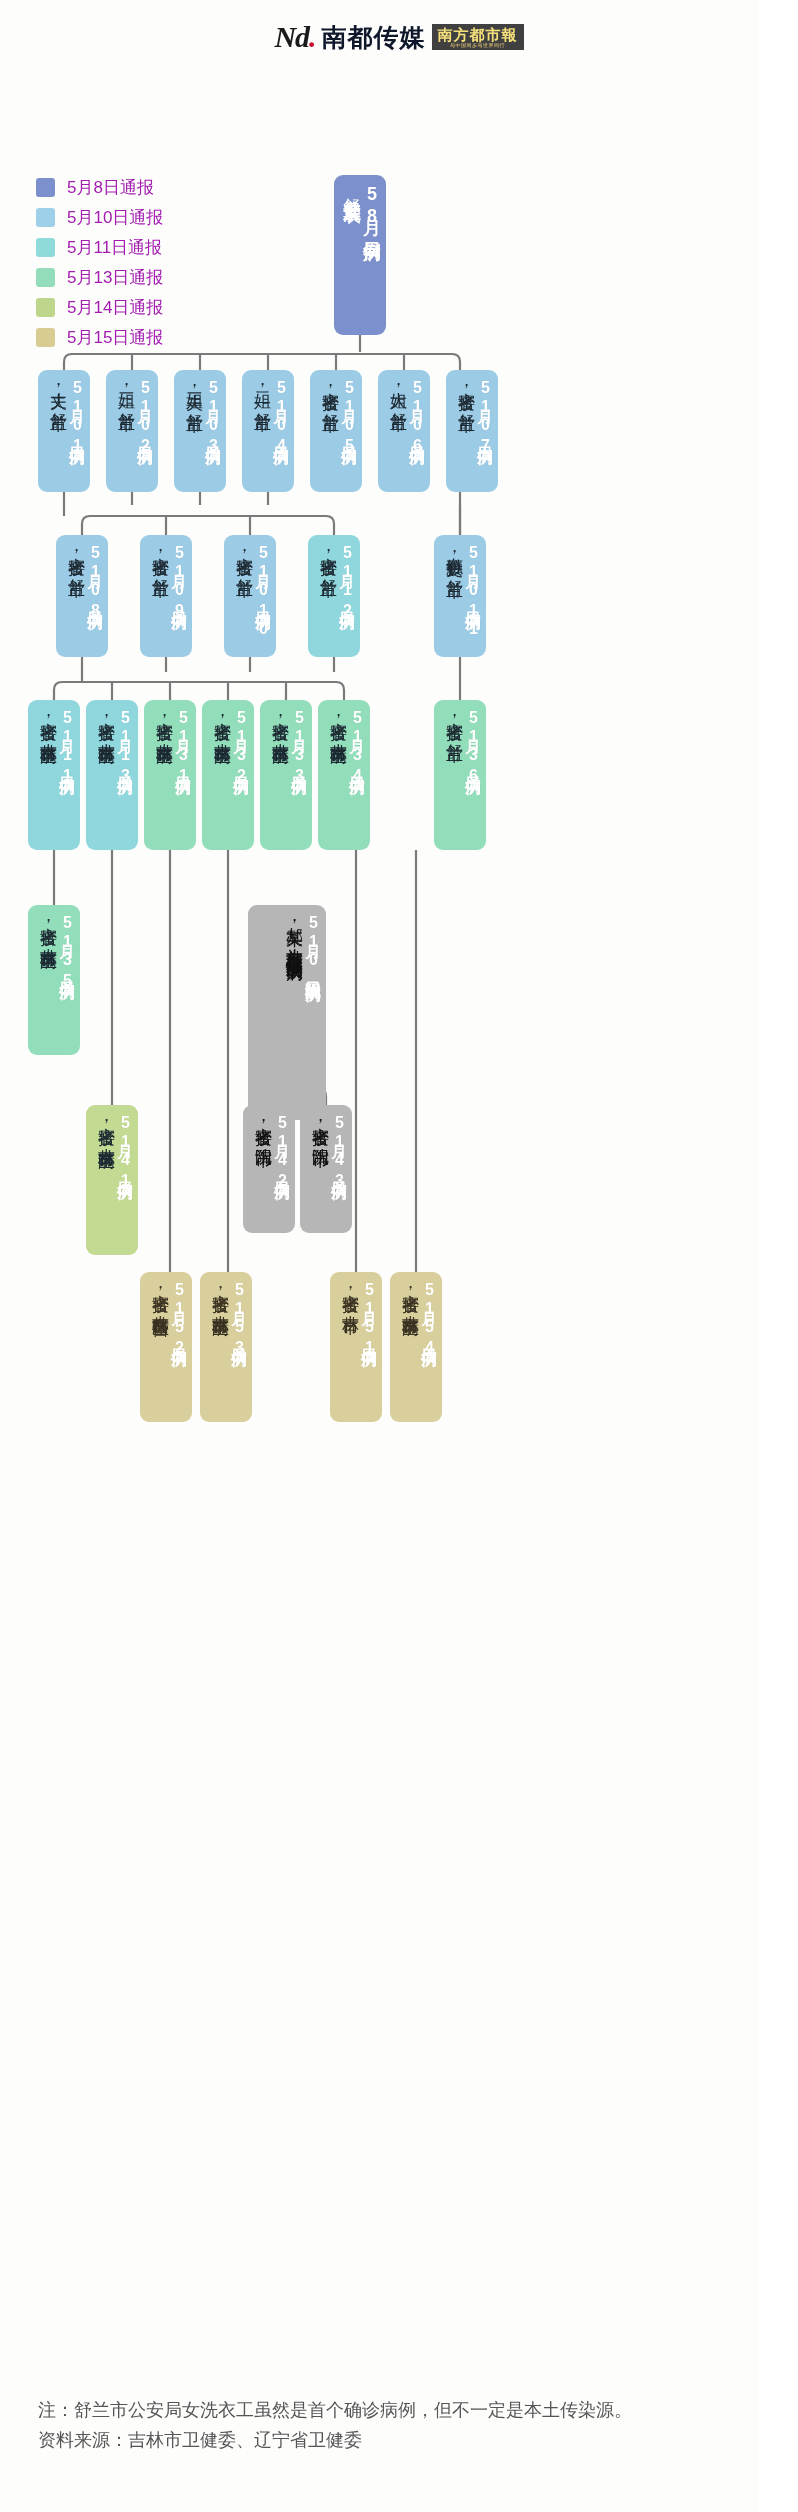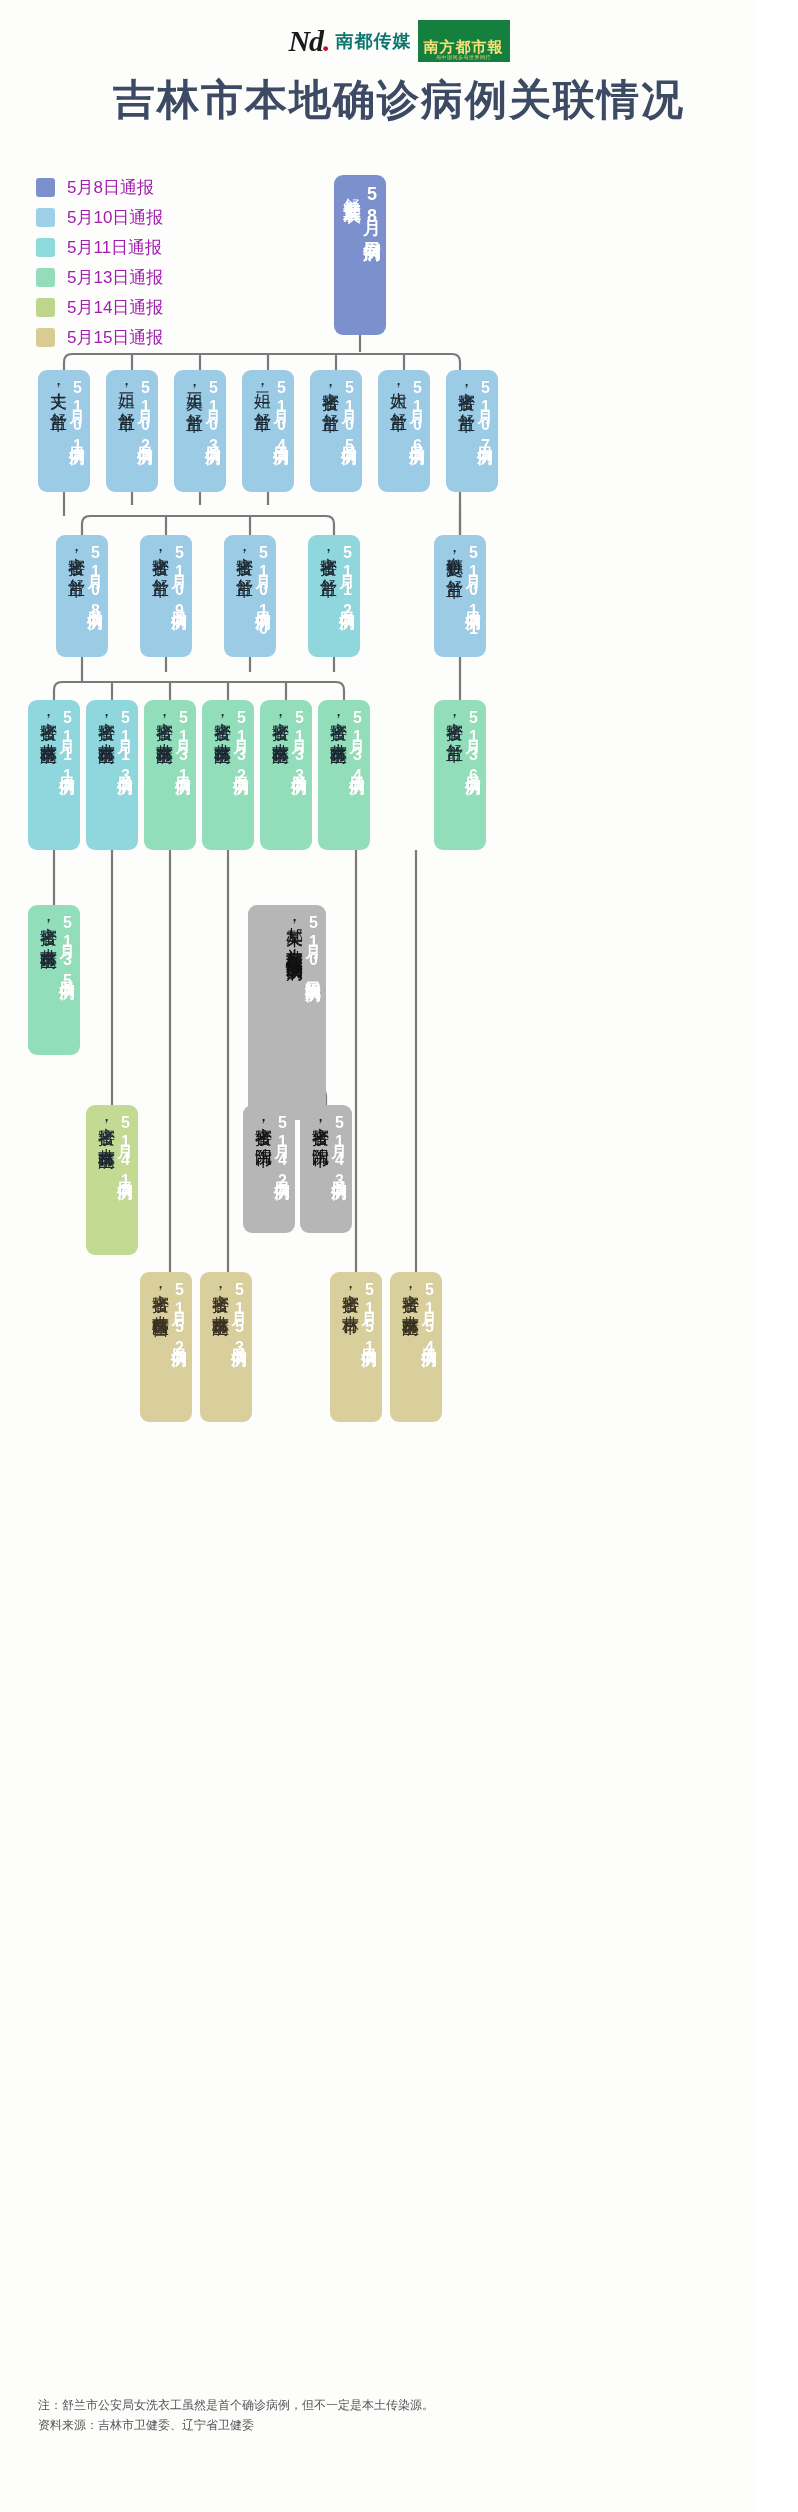--- a/index.html
+++ b/index.html
@@ -24,27 +24,27 @@
     display:flex; justify-content:center; align-items:center;
     gap:6px;
   }
   .logo-nd{
     font-family:"Liberation Serif","DejaVu Serif",serif;
     font-size:30px; font-weight:bold; font-style:italic;
     color:#1a1a1a; letter-spacing:-1px;
   }
   .logo-nd .dot{color:#c8102e;}
   .logo-cn{
-    font-size:18px; font-weight:bold; color:#0f766e;
+    font-size:25px; font-weight:bold; color:#0f172a;
     letter-spacing:1px;
   }
   .logo-badge{
-    background:#15803d; color:#f5e07a;
+    background:#404040; color:#f5e07a;
     font-size:15px; font-weight:bold;
-    padding:18px 6px 1px 6px;
+    padding:2px 6px 1px 6px;
     line-height:1.15;
     text-align:center;
     letter-spacing:1px;
   }
   .logo-badge .sub{
     display:block;
     font-size:5px; color:#f0d27a; font-weight:normal;
     letter-spacing:0.5px;
   }
 
@@ -115,41 +115,40 @@
   .node.gray .date{color:#ffffff;}
   .node.gray .desc{color:#111;}
   .node.tan .date{color:#ffffff;}
   .node.tan .desc{color:#3a3222;}
 
   
   .footer{
     position:absolute;
     left:38px; top:2396px;
     width:720px;
-    font-size:12px;
+    font-size:18px;
     color:#555;
     line-height:1.65;
   }
   .footer div{white-space:pre-wrap;}
 </style>
 </head>
 <body>
 
 <div class="page">
 
   <div class="logo-wrap">
     <span class="logo-nd"><span>Nd</span><span class="dot">.</span></span>
     <span class="logo-cn">南都传媒</span>
     <span class="logo-badge">
       <span>南方都市報</span>
       <span class="sub">与中国同步与世界同行</span>
     </span>
   </div>
 
-  <div class="page-title">吉林市本地确诊病例关联情况</div>
 
   <div class="legend">
       <div class="legend-row">
         <span class="legend-swatch" style="background: rgb(123, 144, 204);"></span>
         <span class="legend-label">5月8日通报</span>
       </div>
       <div class="legend-row">
         <span class="legend-swatch" style="background: rgb(159, 208, 234);"></span>
         <span class="legend-label">5月10日通报</span>
       </div>

